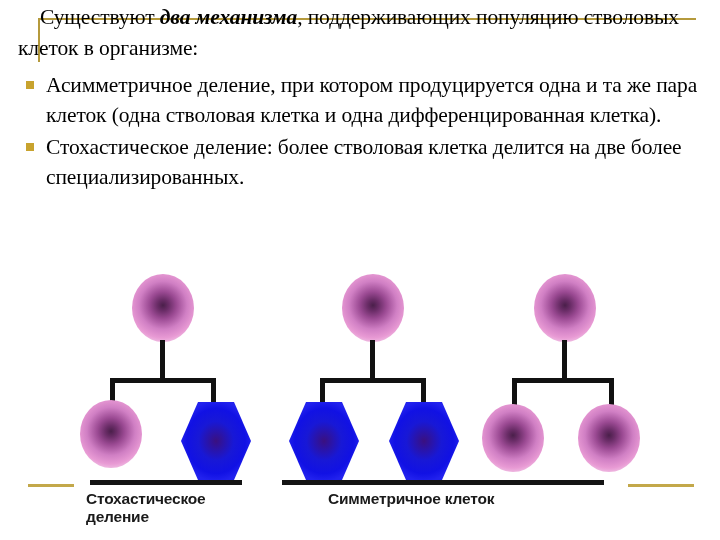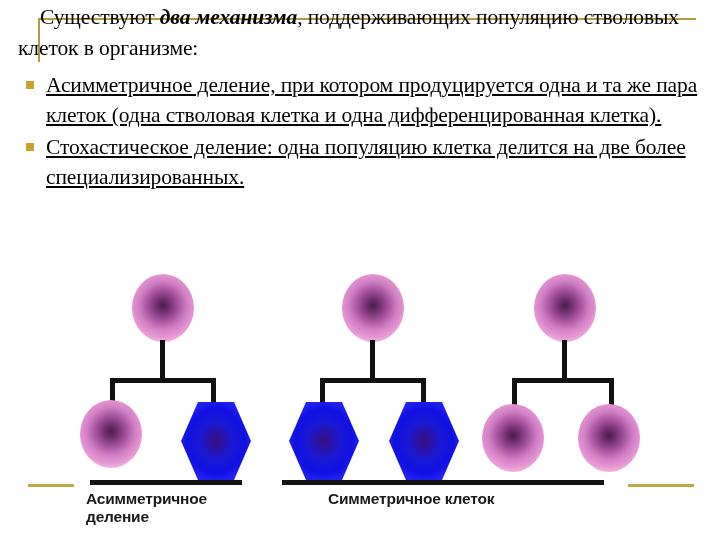--- a/index.html
+++ b/index.html
@@ -75,21 +75,20 @@
     padding: 0;
     list-style: none;
   }
   .bullet-item {
     position: relative;
     padding-left: 28px;
     margin-bottom: 2px;
     font-size: 21.5px;
     line-height: 30px;
     letter-spacing: -0.1px;
-    text-decoration: underline;
   }
   .bullet-marker {
     position: absolute;
     left: 8px;
     top: 11px;
     width: 8px;
     height: 8px;
     background: #c8a32e;
   }
 
@@ -167,21 +166,21 @@
 
     <p class="lead-para"><span>Существуют </span><span class="emph">два механизма</span><span>, поддерживающих популяцию стволовых клеток в организме:</span></p>
 
     <ul class="bullet-list">
       <li class="bullet-item">
         <span class="bullet-marker"></span>
         <span>Асимметричное деление, при котором продуцируется одна и та же пара клеток (одна стволовая клетка и одна дифференцированная клетка).</span>
       </li>
       <li class="bullet-item">
         <span class="bullet-marker"></span>
-        <span>Стохастическое деление: одна популяцию клетка делится на две более специализированных.</span>
+        <span>Стохастическое деление: более стволовая клетка делится на две более специализированных.</span>
       </li>
     </ul>
   </div>
 
   <div class="diagram">
 
     <div class="dgroup" style="left:88px; width:200px; height:230px;">
 
       <div class="cell stem" style="left:44px; top:16px;"></div>
 
@@ -258,19 +257,19 @@
       <div class="conn conn-v" style="left:84px; top:82px; height:42px;"></div>
       <div class="conn conn-h" style="left:34px; top:120px; width:102px;"></div>
       <div class="conn conn-v" style="left:34px; top:120px; height:32px;"></div>
       <div class="conn conn-v" style="left:131px; top:120px; height:32px;"></div>
 
       <div class="cell stem" style="left:4px; top:146px;"></div>
       <div class="cell stem" style="left:100px; top:146px;"></div>
     </div>
 
     <div class="cap-rule" style="left:90px; top:222px; width:152px;"></div>
-    <div class="cap" style="left:86px; top:232px; width:170px;">Асимметричное деление</div>
+    <div class="cap" style="left:86px; top:232px; width:170px;">Стохастическое деление</div>
 
     <div class="cap-rule" style="left:282px; top:222px; width:322px;"></div>
     <div class="cap" style="left:328px; top:232px; width:280px;">Симметричное клеток</div>
 
   </div>
 </div>
 
 </body></html>

